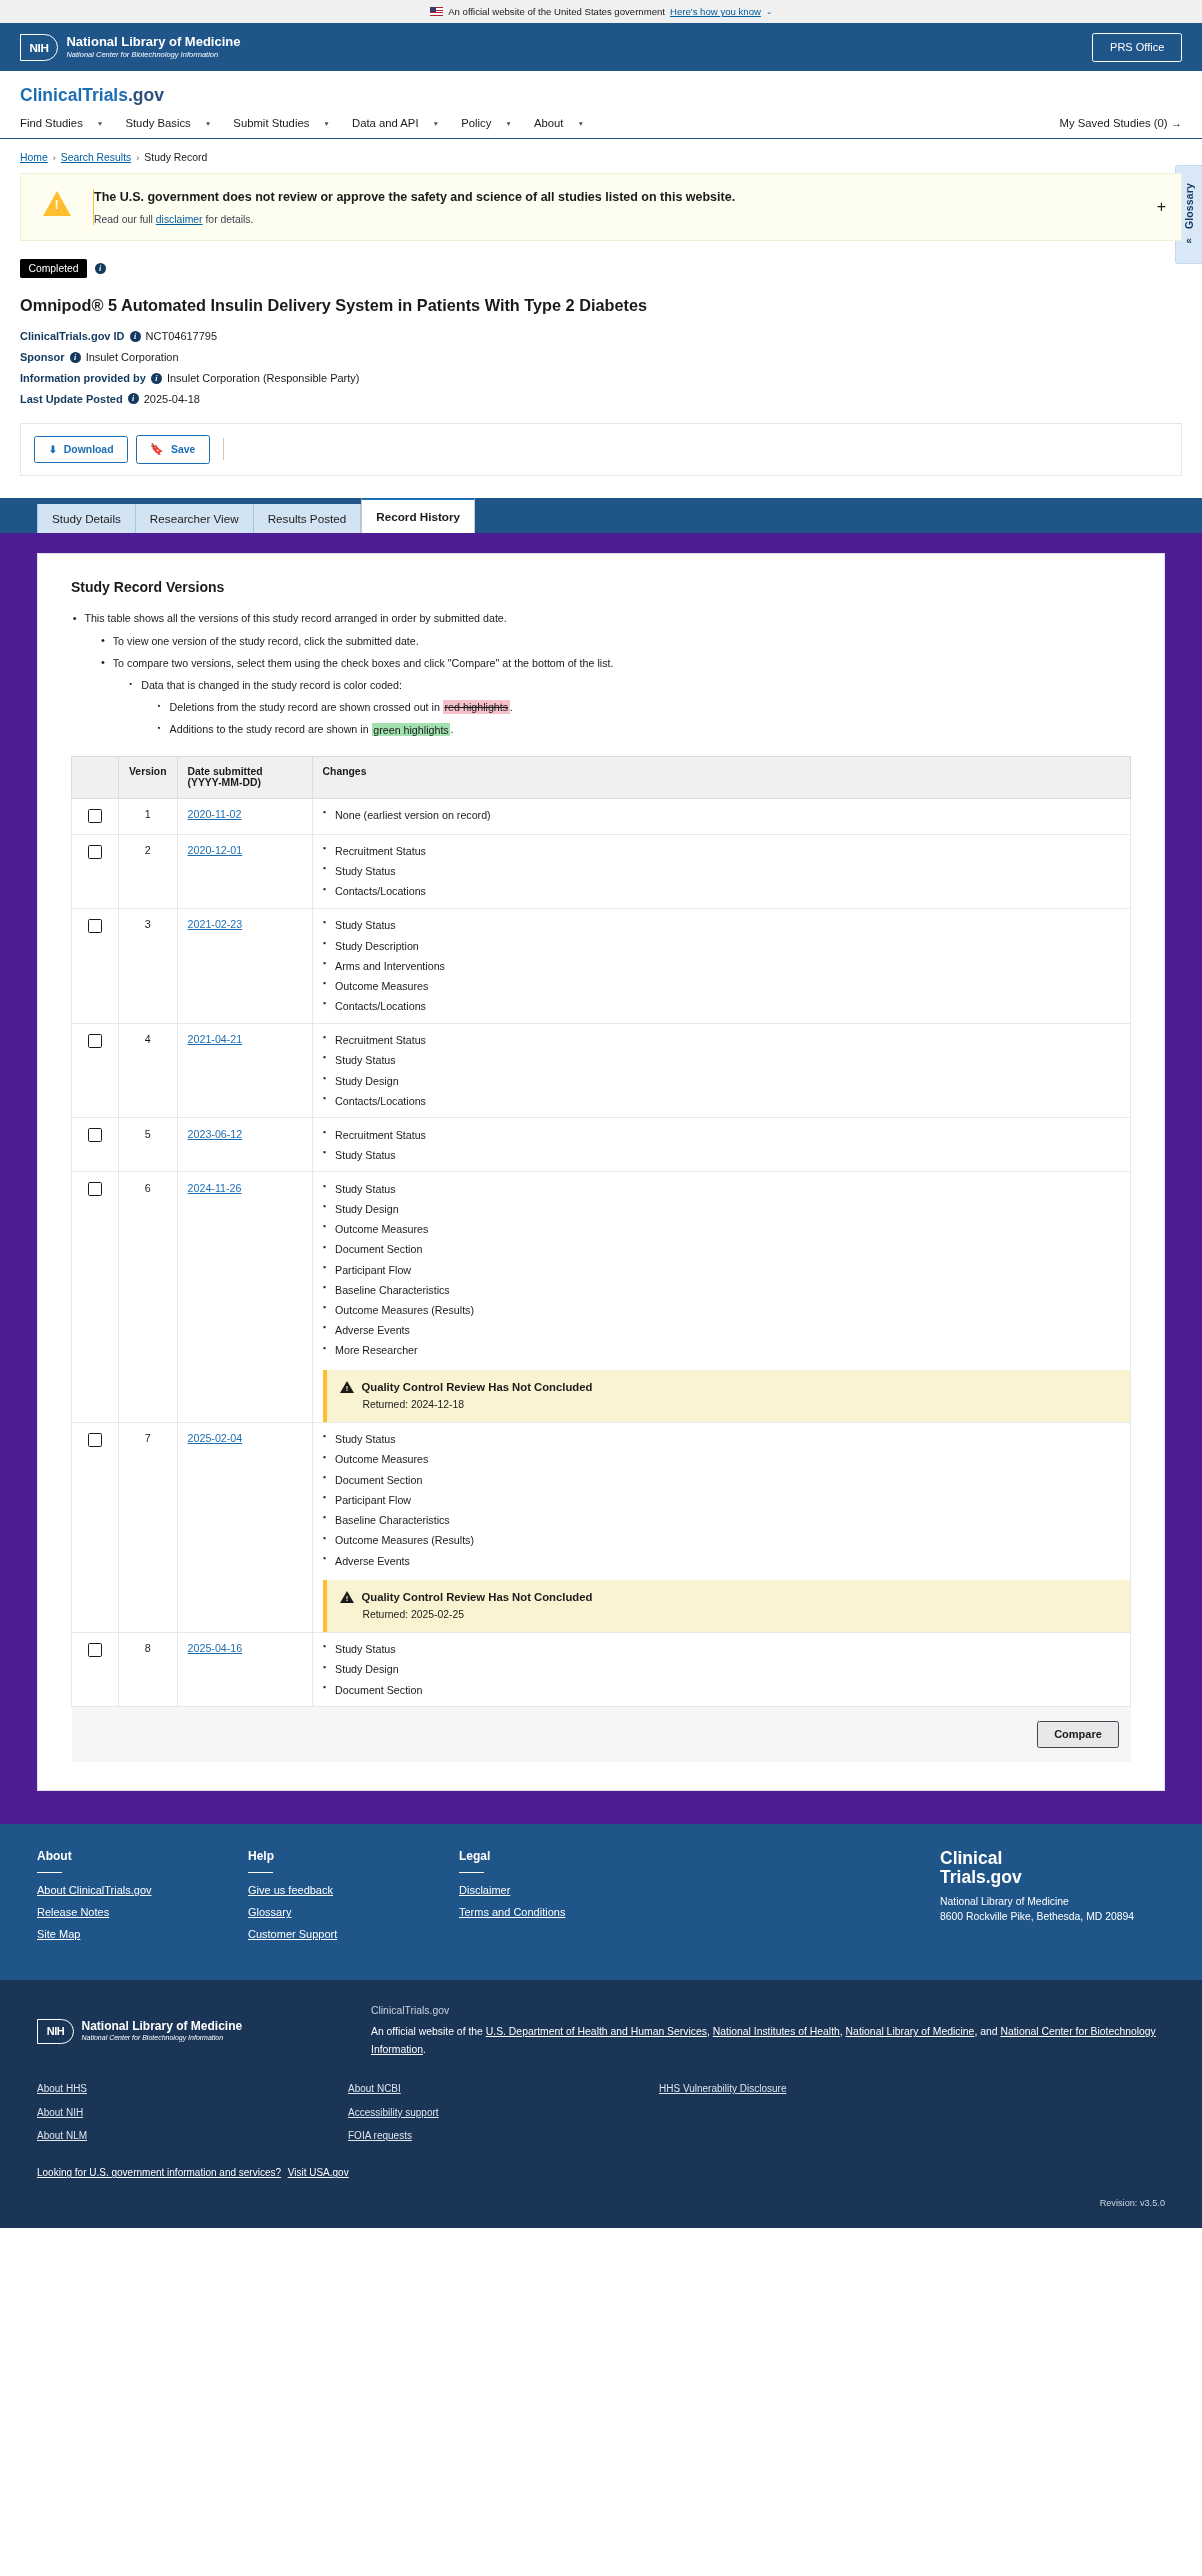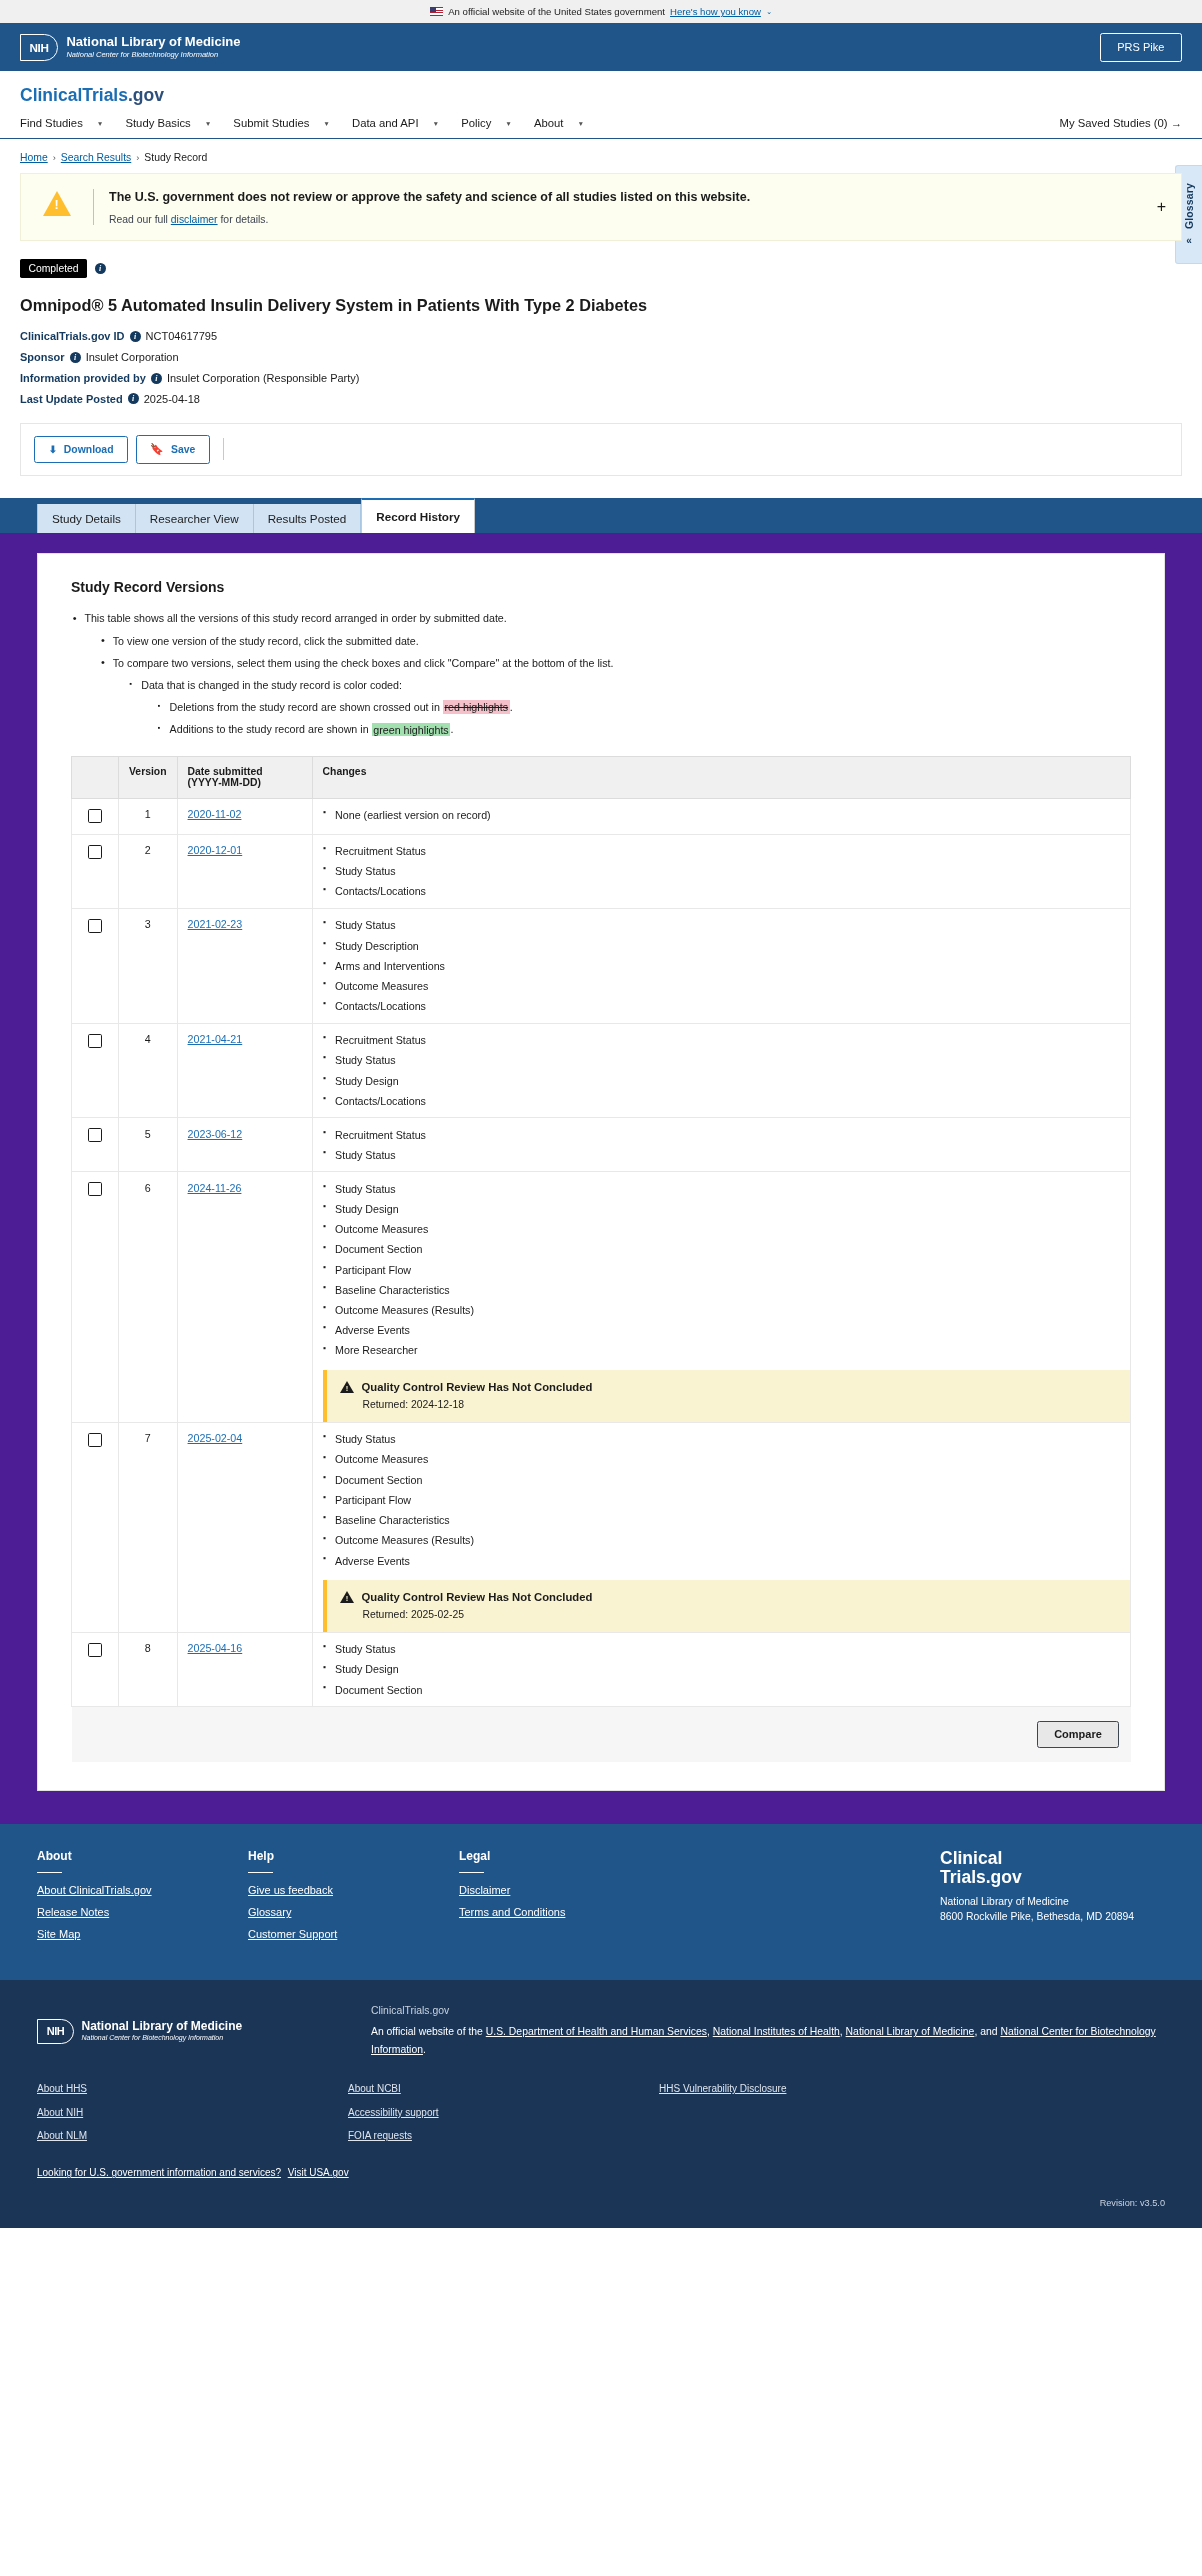--- a/index.html
+++ b/index.html
@@ -166,21 +166,20 @@
     position: absolute;
     left: -2.5px; top: 8.4px;
     font-size: 12.5px;
     font-weight: bold;
     color: #fff;
     line-height: 1;
   }
   .alert-body {
     flex: 1;
     border-left: 1.7px solid #ffbe2e;
-    padding-left: 15px;
   }
   .alert-title { font-size: 12.5px; font-weight: bold; color: #1b1b1b; line-height: 1.35; }
   .alert-sub { font-size: 10.4px; color: #3d4551; margin-top: 7.5px; }
   .alert-sub a { color: #005ea2; text-decoration: underline; }
   .alert-expand {
     position: absolute;
     right: 15px;
     top: 50%;
     transform: translateY(-50%);
     font-size: 16px;
@@ -475,21 +474,21 @@
   </div>
 
   <div class="nih-header">
     <div class="nih-left">
       <div class="nih-logo-mark">NIH</div>
       <div>
         <div class="nih-text-1">National Library of Medicine</div>
         <div class="nih-text-2">National Center for Biotechnology Information</div>
       </div>
     </div>
-    <button class="prs-login">PRS Pike</button>
+    <button class="prs-login">PRS Office</button>
   </div>
 
   <div class="ct-brand-wrap">
     <div class="ct-brand"><span class="blue">ClinicalTrials</span><span>.gov</span></div>
   </div>
 
   <div class="main-nav">
     <div class="nav-item">
       <span>Find Studies</span>
       <span class="nav-caret">▼</span>

